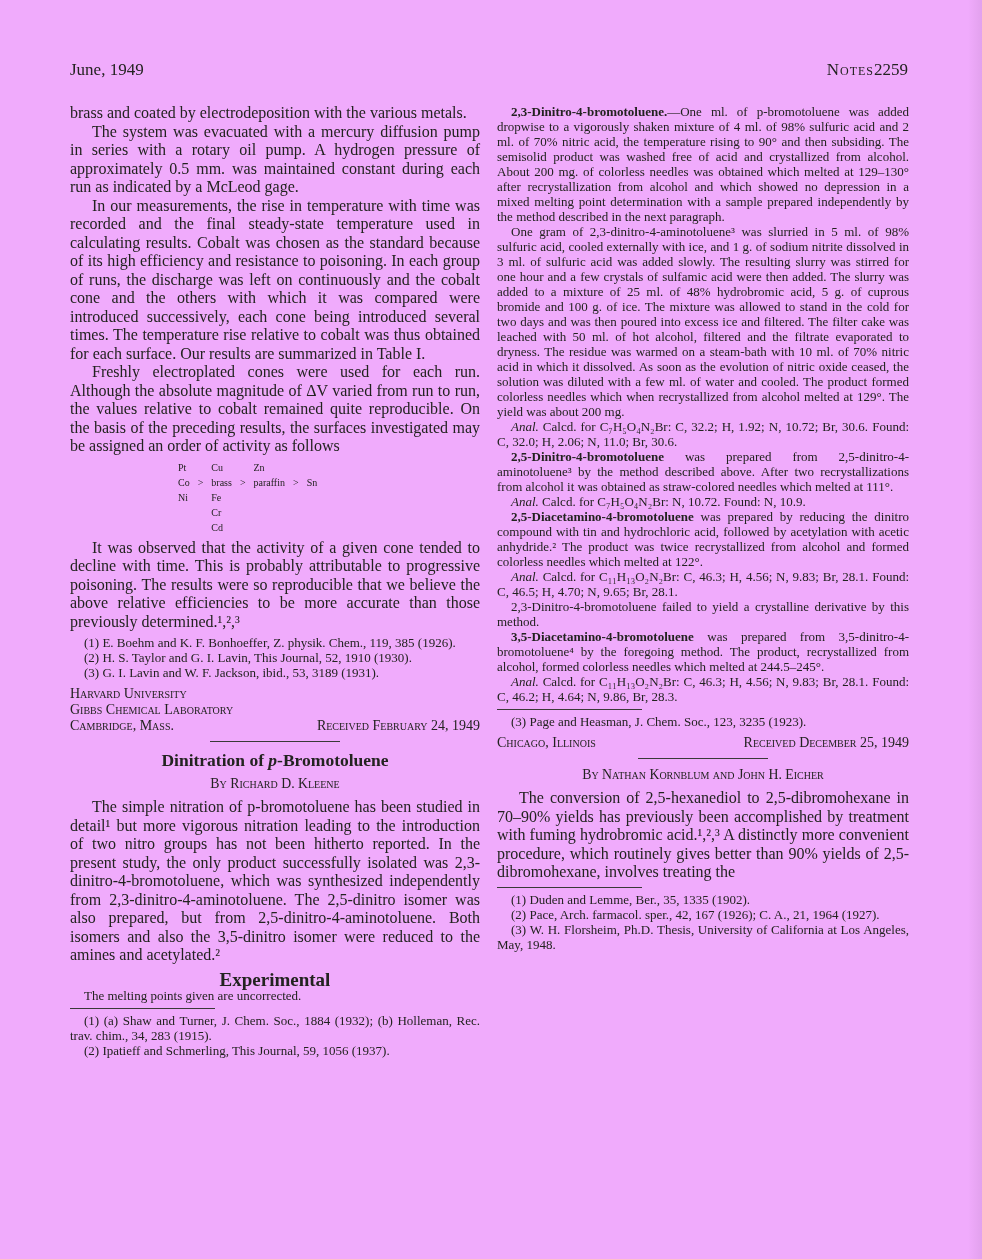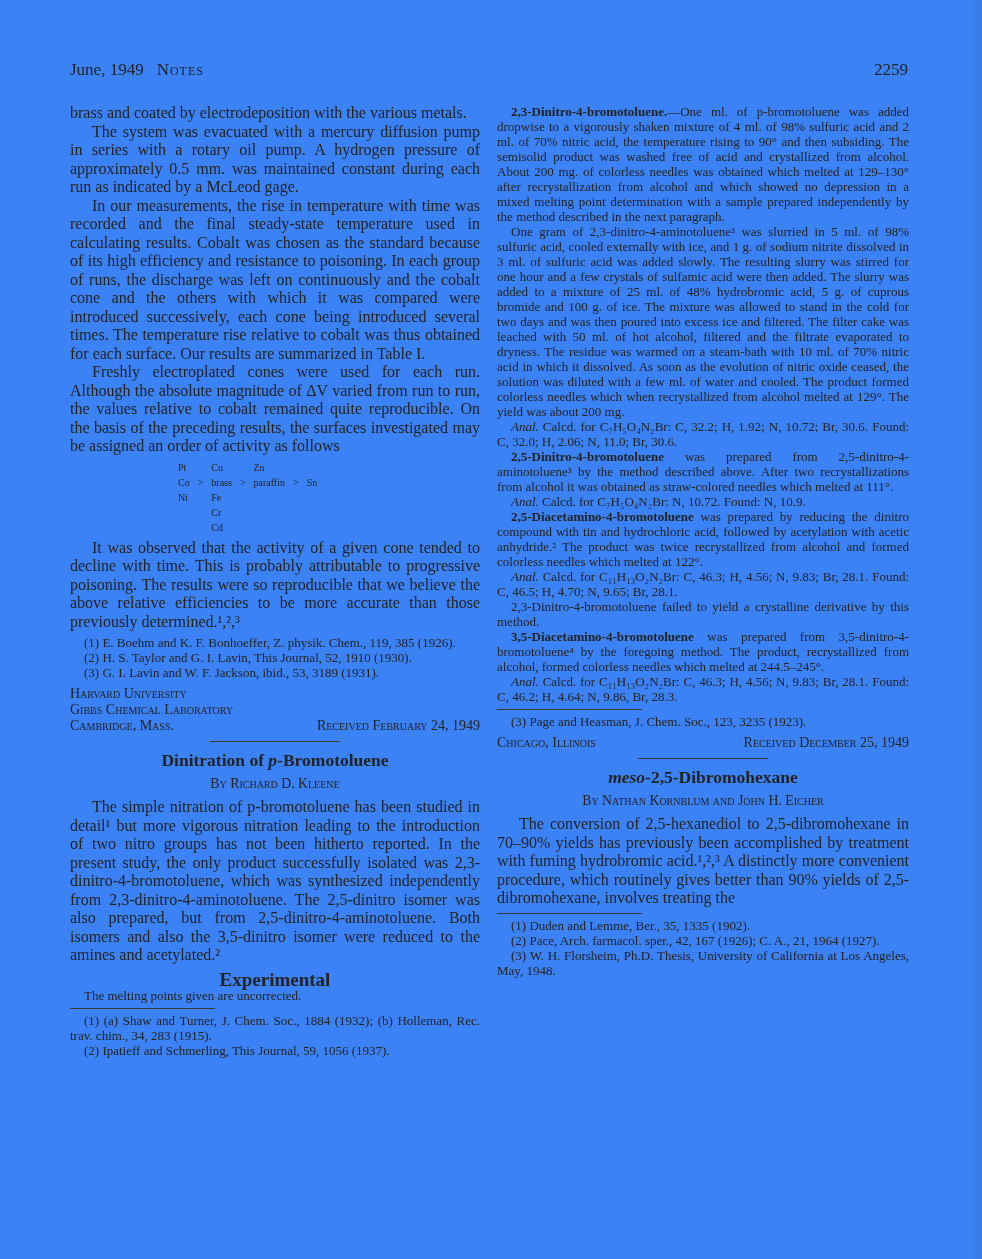--- a/index.html
+++ b/index.html
@@ -1,34 +1,34 @@
 <!DOCTYPE html>
 <html><head>
 <meta charset="utf-8">
 <style>
   html,body{margin:0;padding:0;background:#e8e8e6;}
   .page{
     position:relative;
     width:982px;height:1259px;
-    background:#3b82f6;
+    background:#f0abfc;
     font-family:"Liberation Serif","DejaVu Serif",serif;
     color:#232320;
     overflow:hidden;
   }
   .scan-edge{
     position:absolute;top:0;right:0;width:14px;height:100%;
     background:linear-gradient(to right,rgba(0,0,0,0),rgba(0,0,0,0.06));
   }
   .running-head{
     position:absolute;left:70px;top:60px;width:838px;
     display:flex;align-items:baseline;
     font-size:17px;
   }
   .rh-left{flex:0 0 auto;}
-  .rh-center{flex:1 1 auto;text-align:left;font-variant:small-caps;letter-spacing:1px;padding-left:13px;}
+  .rh-center{flex:1 1 auto;text-align:right;font-variant:small-caps;letter-spacing:1px;padding-left:13px;}
   .rh-right{flex:0 0 auto;}
   .col{position:absolute;top:104px;}
   .col-left{left:70px;width:410px;}
   .col-right{left:497px;width:412px;}
   p{margin:0;text-align:justify;}
   .body{font-size:16px;line-height:18.5px;text-indent:22px;}
   .noindent{text-indent:0;}
   .small{font-size:13px;line-height:15px;text-indent:14px;}
   .fn{font-size:13px;line-height:15px;text-indent:14px;}
   .lead-bold{font-weight:bold;}
@@ -147,21 +147,20 @@
       <p class="fn">(3) Page and Heasman, J. Chem. Soc., 123, 3235 (1923).</p>
     </div>
 
     <div class="locline">
       <span>Chicago, Illinois</span>
       <span>Received December 25, 1949</span>
     </div>
 
     <hr class="rule-center">
 
-    <p class="note-title"><i>meso</i><span>-2,5-Dibromohexane</span></p>
     <p class="byline">By Nathan Kornblum and John H. Eicher</p>
 
     <p class="body">The conversion of 2,5-hexanediol to 2,5-dibromohexane in 70–90% yields has previously been accomplished by treatment with fuming hydrobromic acid.¹,²,³  A distinctly more convenient procedure, which routinely gives better than 90% yields of 2,5-dibromohexane, involves treating the</p>
 
     <hr class="rule-fn">
     <div class="fnblock">
       <p class="fn">(1) Duden and Lemme, Ber., 35, 1335 (1902).</p>
       <p class="fn">(2) Pace, Arch. farmacol. sper., 42, 167 (1926);  C. A., 21, 1964 (1927).</p>
       <p class="fn">(3) W. H. Florsheim, Ph.D. Thesis, University of California at Los Angeles, May, 1948.</p>
     </div>

